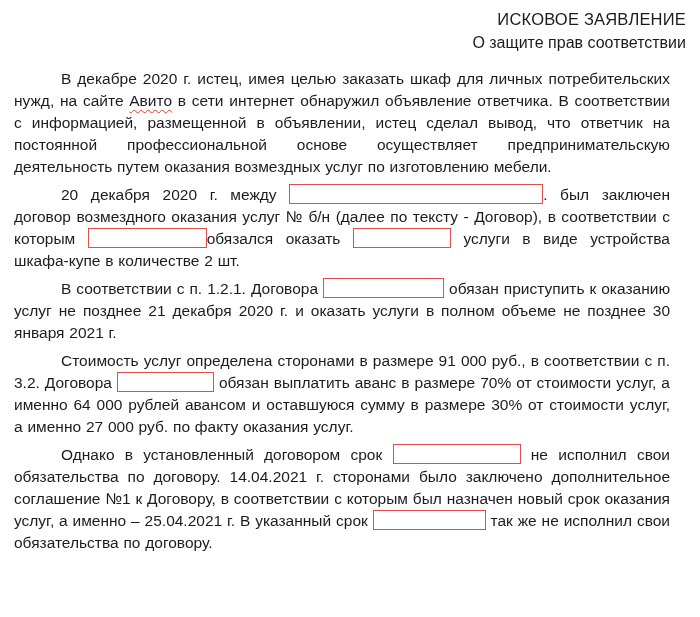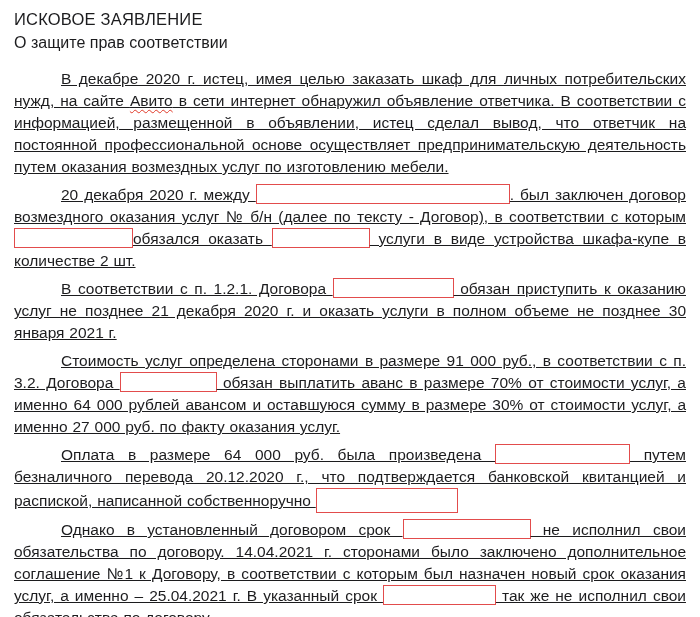--- a/index.html
+++ b/index.html
@@ -11,41 +11,40 @@
     width: 700px;
     height: 617px;
     overflow: hidden;
     font-family: "Liberation Sans", "DejaVu Sans", sans-serif;
     color: #1c1c1e;
   }
   .doc {
     padding: 7px 14px 0 14px;
   }
   .doc-header {
-    text-align: left;
+    text-align: right;
     margin-bottom: 13px;
   }
   .doc-title {
     font-size: 16.5px;
     line-height: 24px;
     font-weight: 500;
     letter-spacing: 0.2px;
   }
   .doc-subtitle {
     font-size: 16px;
     line-height: 24px;
   }
   .para {
-    margin: 0 0 6px 0;
+    margin: 0 16px 6px 0;
     text-align: justify;
     text-indent: 47px;
     font-size: 15.5px;
     line-height: 22px;
     word-spacing: 0.5px;
-    text-decoration: underline;
   }
   .redaction {
     display: inline-block;
     height: 18px;
     background: #ffffff;
     border: 1.5px solid #e24c4c;
     vertical-align: -4px;
     box-sizing: content-box;
   }
   .redaction.tall {
@@ -66,16 +65,15 @@
 <div class="doc">
   <div class="doc-header">
     <div class="doc-title">ИСКОВОЕ ЗАЯВЛЕНИЕ</div>
     <div class="doc-subtitle">О защите прав соответствии</div>
   </div>
   <div>
       <p class="para"><span class="">В декабре 2020 г. истец, имея целью заказать шкаф для личных потребительских нужд, на сайте </span><span class="spell">Авито</span><span class=""> в сети интернет обнаружил объявление ответчика. В соответствии с информацией, размещенной в объявлении, истец сделал вывод, что ответчик на постоянной профессиональной основе осуществляет предпринимательскую деятельность путем оказания возмездных услуг по изготовлению мебели.</span></p>
       <p class="para"><span class="">20 декабря 2020 г. между </span><span class="redaction" style="width: 252px;"></span><span class="">. был заключен договор возмездного оказания услуг № б/н (далее по тексту - Договор), в соответствии с которым </span><span class="redaction" style="width: 117px;"></span><span class="">обязался оказать </span><span class="redaction" style="width: 96px;"></span><span class=""> услуги в виде устройства шкафа-купе в количестве 2 шт.</span></p>
       <p class="para"><span class="">В соответствии с п. 1.2.1. Договора </span><span class="redaction" style="width: 119px;"></span><span class=""> обязан приступить к оказанию услуг не позднее 21 декабря 2020 г. и оказать услуги в полном объеме не позднее 30 января 2021 г.</span></p>
       <p class="para"><span class="">Стоимость услуг определена сторонами в размере 91 000 руб., в соответствии с п. 3.2. Договора </span><span class="redaction" style="width: 95px;"></span><span class=""> обязан выплатить аванс в размере 70% от стоимости услуг, а именно 64 000 рублей авансом и оставшуюся сумму в размере 30% от стоимости услуг, а именно 27 000 руб. по факту оказания услуг.</span></p>
-      <p class="para"><span class="">Оплата в размере 64 000 руб. была произведена </span><span class="redaction" style="width: 133px;"></span><span class=""> путем безналичного перевода 20.12.2020 г., что подтверждается банковской квитанцией и распиской, написанной собственноручно </span><span class="redaction tall" style="width: 140px;"></span></p>
       <p class="para"><span class="">Однако в установленный договором срок </span><span class="redaction" style="width: 126px;"></span><span class=""> не исполнил свои обязательства по договору. 14.04.2021 г. сторонами было заключено дополнительное соглашение №1 к Договору, в соответствии с которым был назначен новый срок оказания услуг, а именно – 25.04.2021 г. В указанный срок </span><span class="redaction" style="width: 111px;"></span><span class=""> так же не исполнил свои обязательства по договору.</span></p>
     </div>
 </div>
 
 </body></html>

